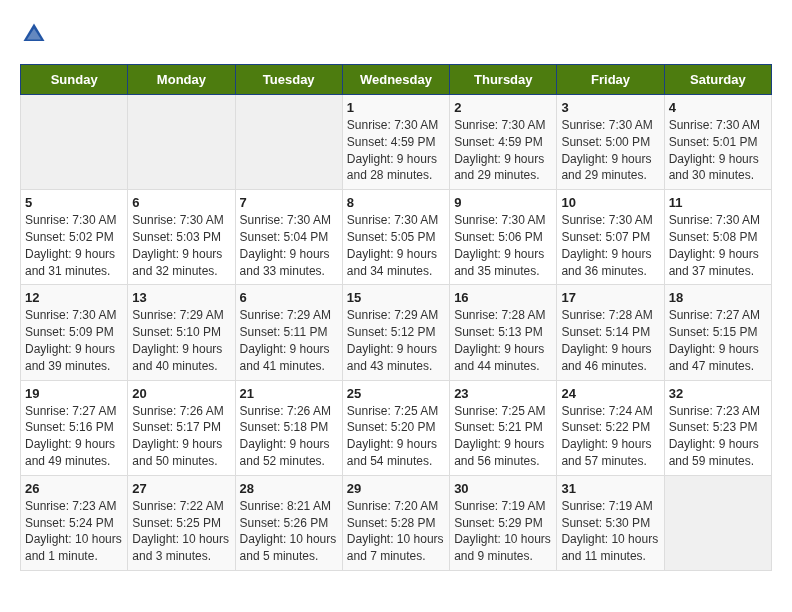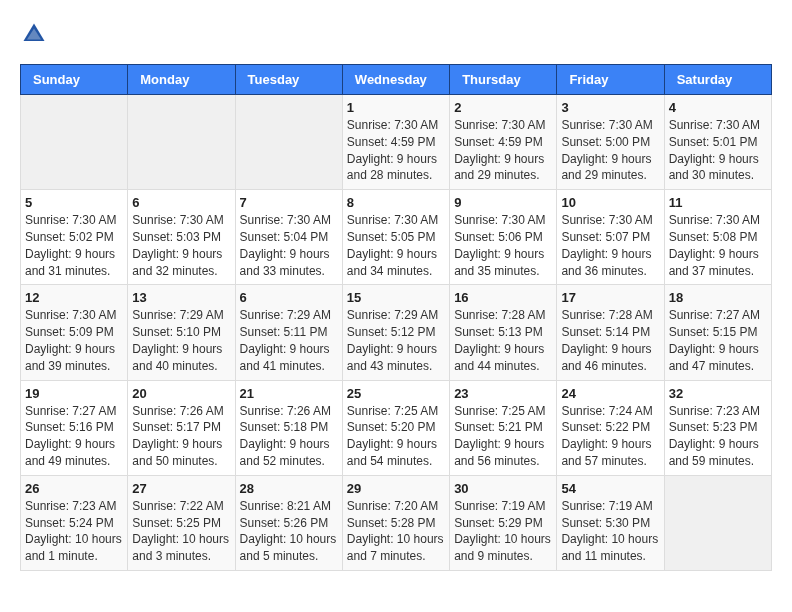--- a/index.html
+++ b/index.html
@@ -51,26 +51,26 @@
     .location {
       font-size: 14px;
       color: #444;
     }
     .calendar {
       width: 100%;
       border-collapse: collapse;
       border: 1px solid #ccc;
     }
     .calendar th {
-      background: #3b82f6;
+      background: #4d7c0f;
       color: #fff;
       font-size: 13px;
       font-weight: bold;
       padding: 7px 12px;
-      text-align: left;
+      text-align: center;
       border: 1px solid #1a4080;
     }
     .calendar td {
       vertical-align: top;
       padding: 5px 4px;
       font-size: 10.5px;
       color: #333;
       border: 1px solid #ddd;
       width: calc(100% / 7);
       min-height: 80px;
@@ -347,21 +347,21 @@
 and 7 minutes.</div>
         </td>
         <td>
           <span class="day-num">30</span>
           <div class="day-info" style="white-space: pre-line;">Sunrise: 7:19 AM
 Sunset: 5:29 PM
 Daylight: 10 hours
 and 9 minutes.</div>
         </td>
         <td>
-          <span class="day-num">54</span>
+          <span class="day-num">31</span>
           <div class="day-info" style="white-space: pre-line;">Sunrise: 7:19 AM
 Sunset: 5:30 PM
 Daylight: 10 hours
 and 11 minutes.</div>
         </td>
         <td class="empty-cell"></td>
       </tr>
     </tbody>
 </table>
 

